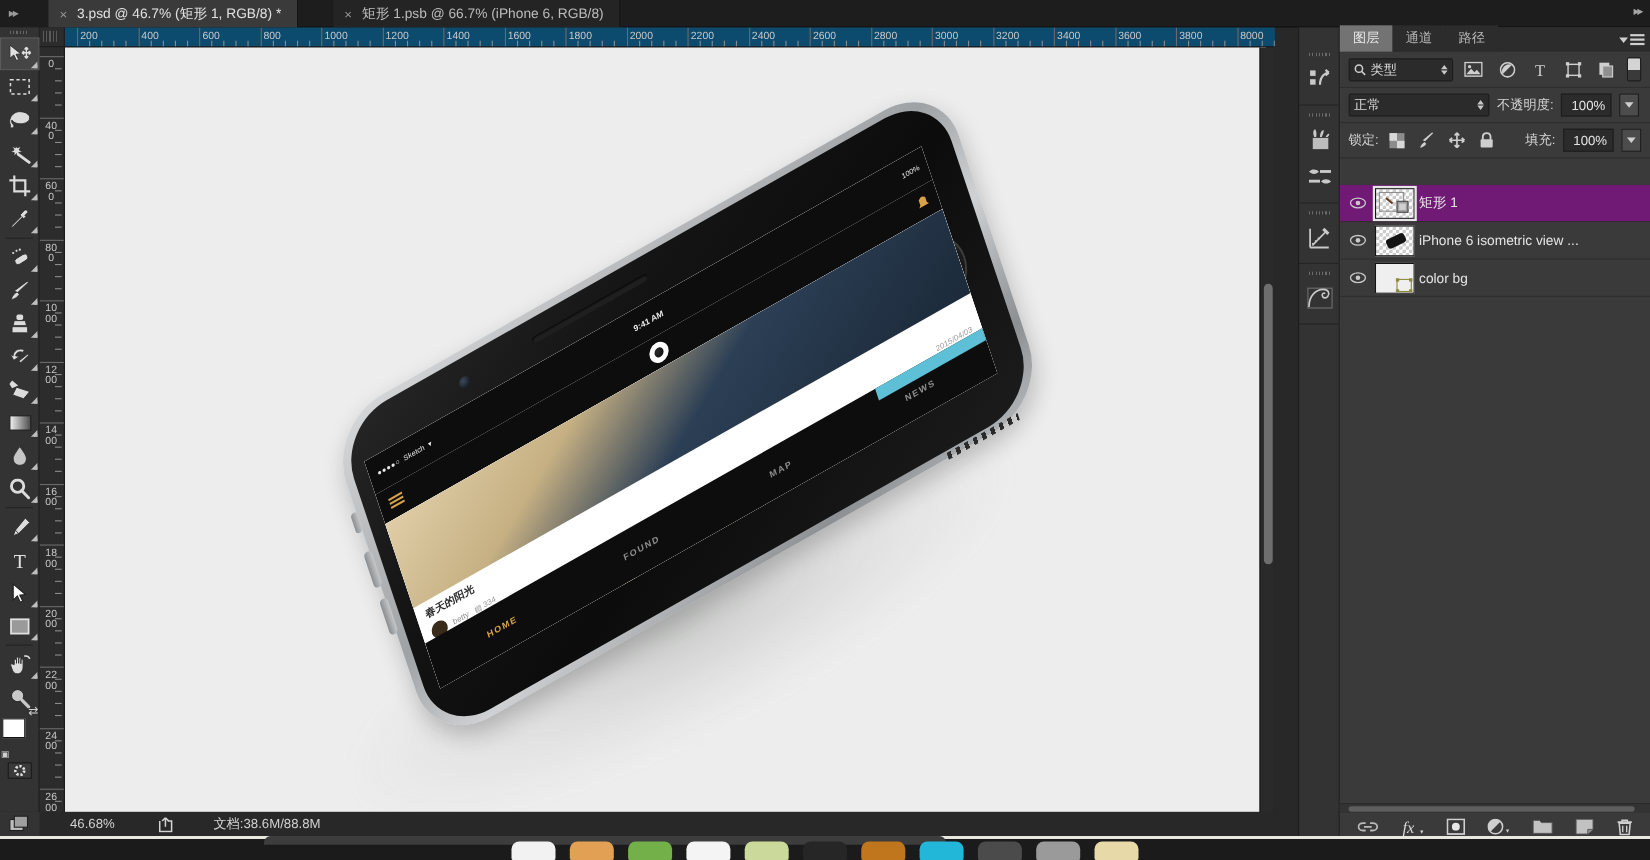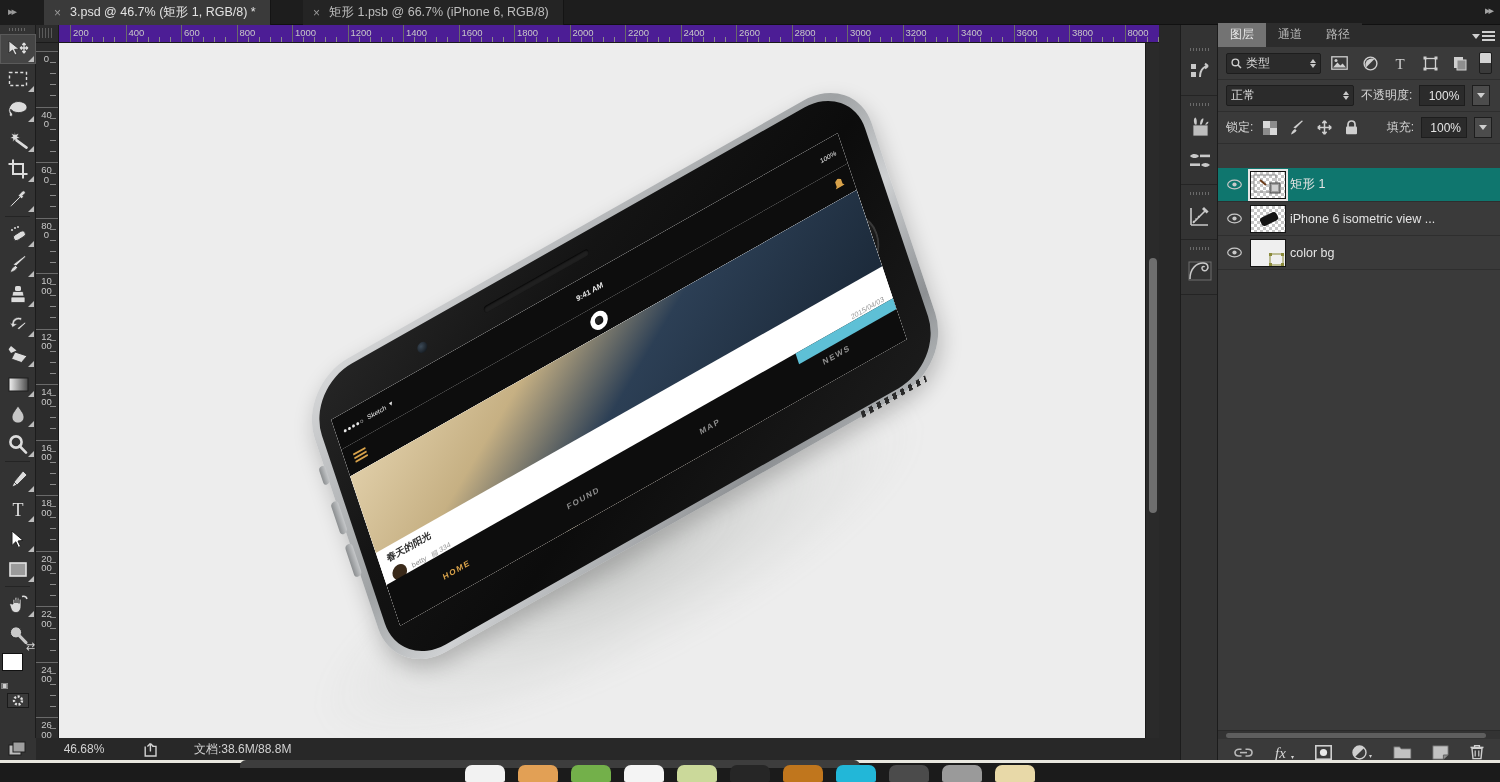--- a/index.html
+++ b/index.html
@@ -42,21 +42,21 @@
   .sw-def { position:absolute; left:1px; bottom:-1px; font-size:8px; color:#cfcfcf; }
   .qmask { width:36px; height:22px; display:flex;align-items:center;justify-content:center; }
   .qmask-b { width:22px;height:15px;background:#3a3a3a;border:1px solid #1a1a1a;display:flex;align-items:center;justify-content:center;}
 
   
   .ruler-corner { position:absolute; left:36px; top:25px; width:23px; height:18px;
     background:#2c2c2c; border-right:1px solid #1a1a1a; border-bottom:1px solid #1a1a1a; }
   .ruler-corner i { position:absolute; left:3px; top:3px; width:14px; height:10px;
     background-image:repeating-linear-gradient(90deg,#5a5a5a 0 1px,transparent 1px 3px); }
   .ruler-h { position:absolute; left:59px; top:25px; width:1100px; height:18px;
-    background:#4c1d95; border-bottom:1px solid #1a1a1a; overflow:hidden; }
+    background:#0c4a6e; border-bottom:1px solid #1a1a1a; overflow:hidden; }
   .ruler-v { position:absolute; left:36px; top:43px; width:23px; height:710px;
     background:#2c2c2c; border-right:1px solid #1a1a1a; overflow:hidden; }
   .rh-lab { position:absolute; top:2px; font-size:9.5px; color:#c8c8c8; }
   .rh-tick { position:absolute; top:12px; width:1px; height:6px; background:#8a8a8a;}
   .rh-tickm { position:absolute; top:0px; width:1px; height:18px; background:#6a6a6a;}
   .rv-lab { position:absolute; left:5px; font-size:9.5px; color:#c8c8c8; width:11px;
      line-height:9.5px; word-break:break-all; text-align:center;}
   .rv-tick { position:absolute; right:2px; width:6px; height:1px; background:#8a8a8a;}
   .rv-tickm { position:absolute; left:0; width:23px; height:1px; background:#6a6a6a;}
 
@@ -183,21 +183,21 @@
      padding:2px 5px; min-width:46px; text-align:right; height:21px; display:flex; align-items:center;
      justify-content:flex-end;}
   .spin { width:18px; height:21px; background:#4c4c4c; border:1px solid #1d1d1d;
      display:flex;align-items:center;justify-content:center;}
   .spin i { width:0;height:0;border-left:4px solid transparent;border-right:4px solid transparent;border-top:5px solid #cfcfcf;}
   .lock-ic { width:20px;height:20px;display:flex;align-items:center;justify-content:center;color:#cfcfcf;}
 
   .layers { position:absolute; left:0; top:143px; right:0; bottom:52px; background:#3a3a3a; overflow:hidden;}
   .layer { display:flex; align-items:center; height:34px; border-bottom:1px solid #2e2e2e;
      padding-left:4px; gap:4px;}
-  .layer.on { background:#0f766e; }
+  .layer.on { background:#701a75; }
   .eye { width:24px; height:34px; display:flex; align-items:center; justify-content:center; color:#c9c9c9;}
   .lthumb { width:36px;height:28px; border:1px solid #141414; background:#fff;
      display:flex;align-items:center;justify-content:center; position:relative; overflow:hidden;}
   .checker { background-image:
       linear-gradient(45deg,#c6c6c6 25%,transparent 25%,transparent 75%,#c6c6c6 75%),
       linear-gradient(45deg,#c6c6c6 25%,transparent 25%,transparent 75%,#c6c6c6 75%);
       background-size:6px 6px; background-position:0 0,3px 3px; background-color:#fff;}
   .lthumb.selring { outline:2px solid #e6e6e6; outline-offset:0px;}
   .lname { font-size:12.5px; color:#e4e4e4; white-space:nowrap; overflow:hidden;}
 

